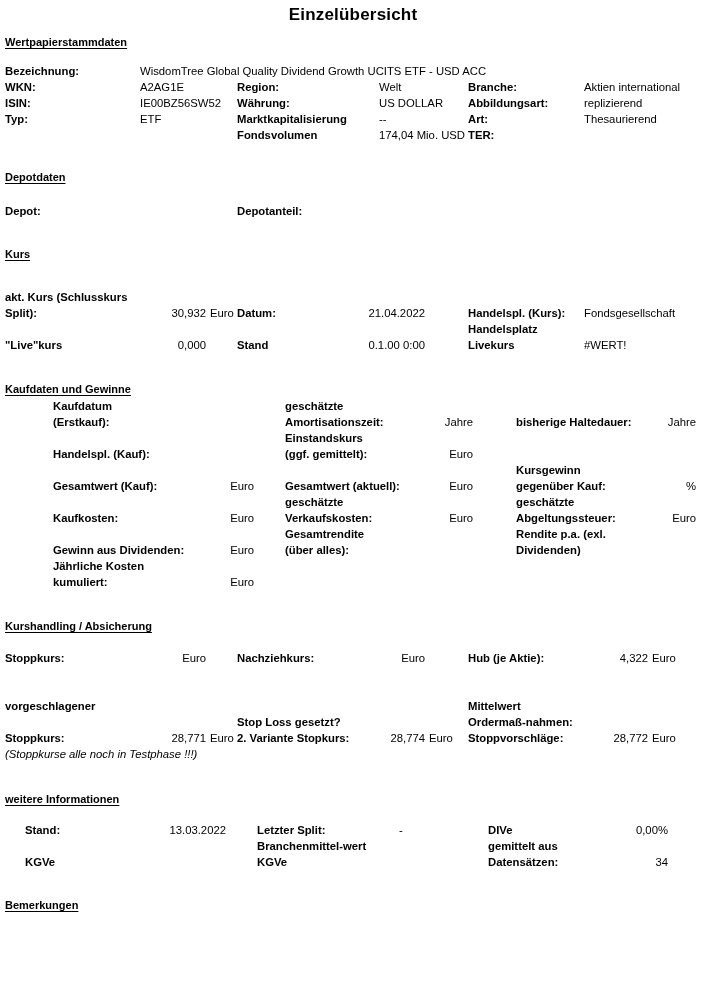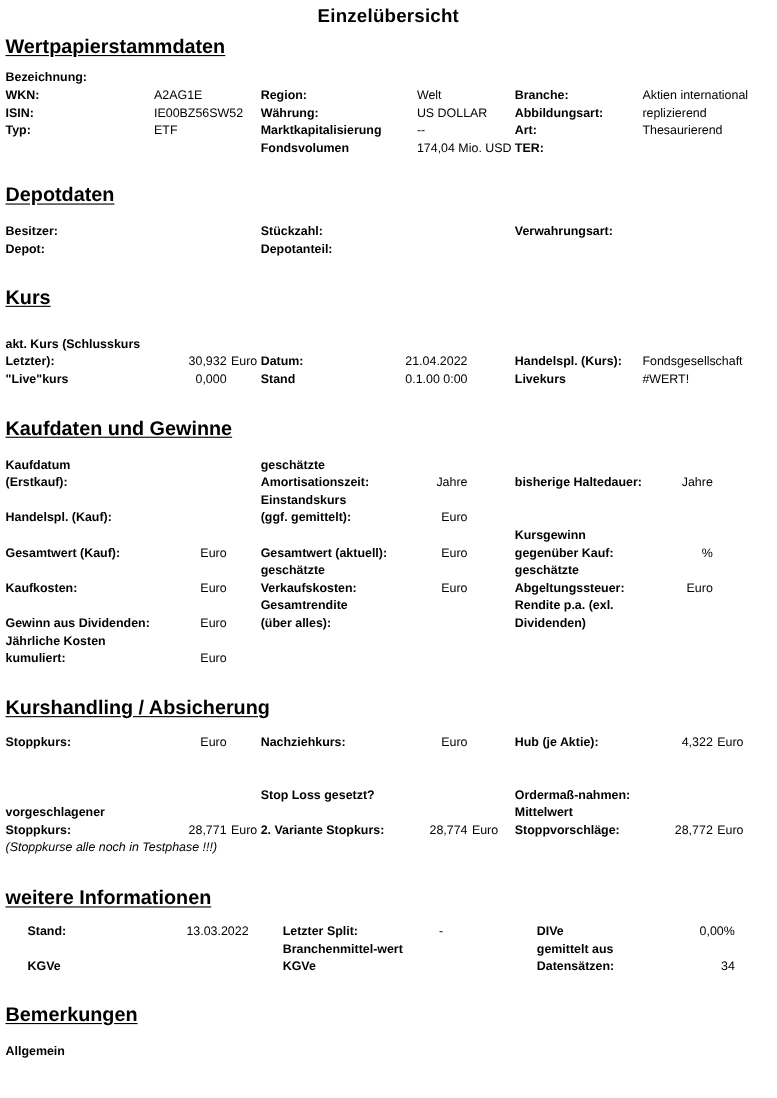--- a/index.html
+++ b/index.html
@@ -23,21 +23,21 @@
   }
   .doc-title {
     text-align: center;
     font-size: 17px;
     font-weight: bold;
     line-height: 20px;
     padding-top: 5px;
     letter-spacing: 0.2px;
   }
   .section-head {
-    font-size: 18px;
+    font-size: 11px;
     font-weight: bold;
     text-decoration: underline;
     text-underline-offset: 2px;
     line-height: 17px;
     padding-left: 5px;
   }
   .sec-wertpapier   { margin-top: 9px; }
   .sec-depot        { margin-top: 26px; }
   .sec-kurs         { margin-top: 27px; }
   .sec-kauf         { margin-top: 28px; }
@@ -45,21 +45,21 @@
   .sec-weitere      { margin-top: 29px; }
   .sec-bemerkungen  { margin-top: 27px; }
 
   .rows {
     font-size: 11.3px;
     line-height: 16px;
   }
   .rows.r-wertpapier { margin-top: 12px; text-align: center; }
   .rows.r-depot      { margin-top: 17px; }
   .rows.r-kurs       { margin-top: 26px; }
-  .rows.r-kauf       { margin-top: 17px; }
+  .rows.r-kauf       { margin-top: 0; padding-left: 48px; }
   .rows.r-kursh      { margin-top: 15px; }
   .rows.r-weitere    { margin-top: 14px; padding-left: 20px; }
   .rows.r-bemerk     { margin-top: 17px; }
 
   .row {
     position: relative;
     height: 16px;
     white-space: nowrap;
   }
   .row.h32 { height: 32px; }
@@ -100,20 +100,21 @@
 <div class="page">
 
   <div class="doc-title">Einzelübersicht</div>
 
   <div class="section-head sec-wertpapier">Wertpapierstammdaten</div>
 
   <div class="rows r-wertpapier">
 
     <div class="row">
       <span class="cell lbl c1-lbl">Bezeichnung:</span>
+      <span class="cell val wide-val">WisdomTree Global Quality Dividend Growth UCITS ETF - USD ACC</span>
     </div>
 
     <div class="row">
       <span class="cell lbl c1-lbl">WKN:</span>
       <span class="cell val c1-val">A2AG1E</span>
       <span class="cell lbl c2-lbl">Region:</span>
       <span class="cell val c2-val">Welt</span>
       <span class="cell lbl c3-lbl">Branche:</span>
       <span class="cell val c3-val">Aktien international</span>
     </div>
@@ -142,56 +143,51 @@
       <span class="cell lbl c3-lbl">TER:</span>
       <span class="cell val c3-val"></span>
     </div>
 
   </div>
 
   <div class="section-head sec-depot">Depotdaten</div>
 
   <div class="rows r-depot">
 
-    <div class="row">
-      <span class="cell lbl c1-lbl">Besitzer:</span>
-      <span class="cell val c1-val"></span>
-      <span class="cell lbl c2-lbl">Stückzahl:</span>
-      <span class="cell val c2-val"></span>
-      <span class="cell lbl c3-lbl">Verwahrungsart:</span>
-      <span class="cell val c3-val"></span>
-    </div>
 
     <div class="row">
       <span class="cell lbl c1-lbl">Depot:</span>
       <span class="cell val c1-val"></span>
       <span class="cell lbl c2-lbl">Depotanteil:</span>
       <span class="cell val c2-val"></span>
     </div>
 
   </div>
 
   <div class="section-head sec-kurs">Kurs</div>
 
   <div class="rows r-kurs">
 
     <div class="row">
       <span class="cell lbl c1-lbl">akt. Kurs (Schlusskurs</span>
     </div>
 
     <div class="row">
-      <span class="cell lbl c1-lbl">Letzter):</span>
+      <span class="cell lbl c1-lbl">Split):</span>
       <span class="cell num c1-num">30,932</span>
       <span class="cell unit c1-unit">Euro</span>
       <span class="cell lbl c2-lbl">Datum:</span>
       <span class="cell val c2-val-r">21.04.2022</span>
       <span class="cell lbl c3-lbl">Handelspl. (Kurs):</span>
       <span class="cell val c3-val">Fondsgesellschaft</span>
     </div>
 
+    <div class="row">
+      <span class="cell lbl c3-lbl">Handelsplatz</span>
+    </div>
 
     <div class="row">
       <span class="cell lbl c1-lbl">"Live"kurs</span>
       <span class="cell num c1-num">0,000</span>
       <span class="cell lbl c2-lbl">Stand</span>
       <span class="cell val c2-val-r">0.1.00 0:00</span>
       <span class="cell lbl c3-lbl">Livekurs</span>
       <span class="cell val c3-val">#WERT!</span>
     </div>
 
@@ -284,27 +280,27 @@
       <span class="cell lbl c2-lbl">Nachziehkurs:</span>
       <span class="cell num c2-num">Euro</span>
       <span class="cell lbl c3-lbl">Hub (je Aktie):</span>
       <span class="cell num c3-num">4,322</span>
       <span class="cell unit c3-unit">Euro</span>
     </div>
 
     <div class="row h32"></div>
 
     <div class="row">
+      <span class="cell lbl c1-lbl">vorgeschlagener</span>
+      <span class="cell lbl c3-lbl">Mittelwert</span>
+    </div>
+
+    <div class="row">
       <span class="cell lbl c2-lbl">Stop Loss gesetzt?</span>
       <span class="cell lbl c3-lbl">Ordermaß-nahmen:</span>
-    </div>
-
-    <div class="row">
-      <span class="cell lbl c1-lbl">vorgeschlagener</span>
-      <span class="cell lbl c3-lbl">Mittelwert</span>
     </div>
 
     <div class="row">
       <span class="cell lbl c1-lbl">Stoppkurs:</span>
       <span class="cell num c1-num">28,771</span>
       <span class="cell unit c1-unit">Euro</span>
       <span class="cell lbl c2-lbl">2. Variante Stopkurs:</span>
       <span class="cell num c2-num">28,774</span>
       <span class="cell unit c2-unit">Euro</span>
       <span class="cell lbl c3-lbl">Stoppvorschläge:</span>
@@ -340,19 +336,14 @@
       <span class="cell lbl c1-lbl">KGVe</span>
       <span class="cell lbl c2-lbl">KGVe</span>
       <span class="cell lbl c3-lbl">Datensätzen:</span>
       <span class="cell num c3-num">34</span>
     </div>
 
   </div>
 
   <div class="section-head sec-bemerkungen">Bemerkungen</div>
 
-  <div class="rows r-bemerk">
-    <div class="row">
-      <span class="cell lbl c1-lbl">Allgemein</span>
-    </div>
-  </div>
 
 </div>
 
 </body></html>

